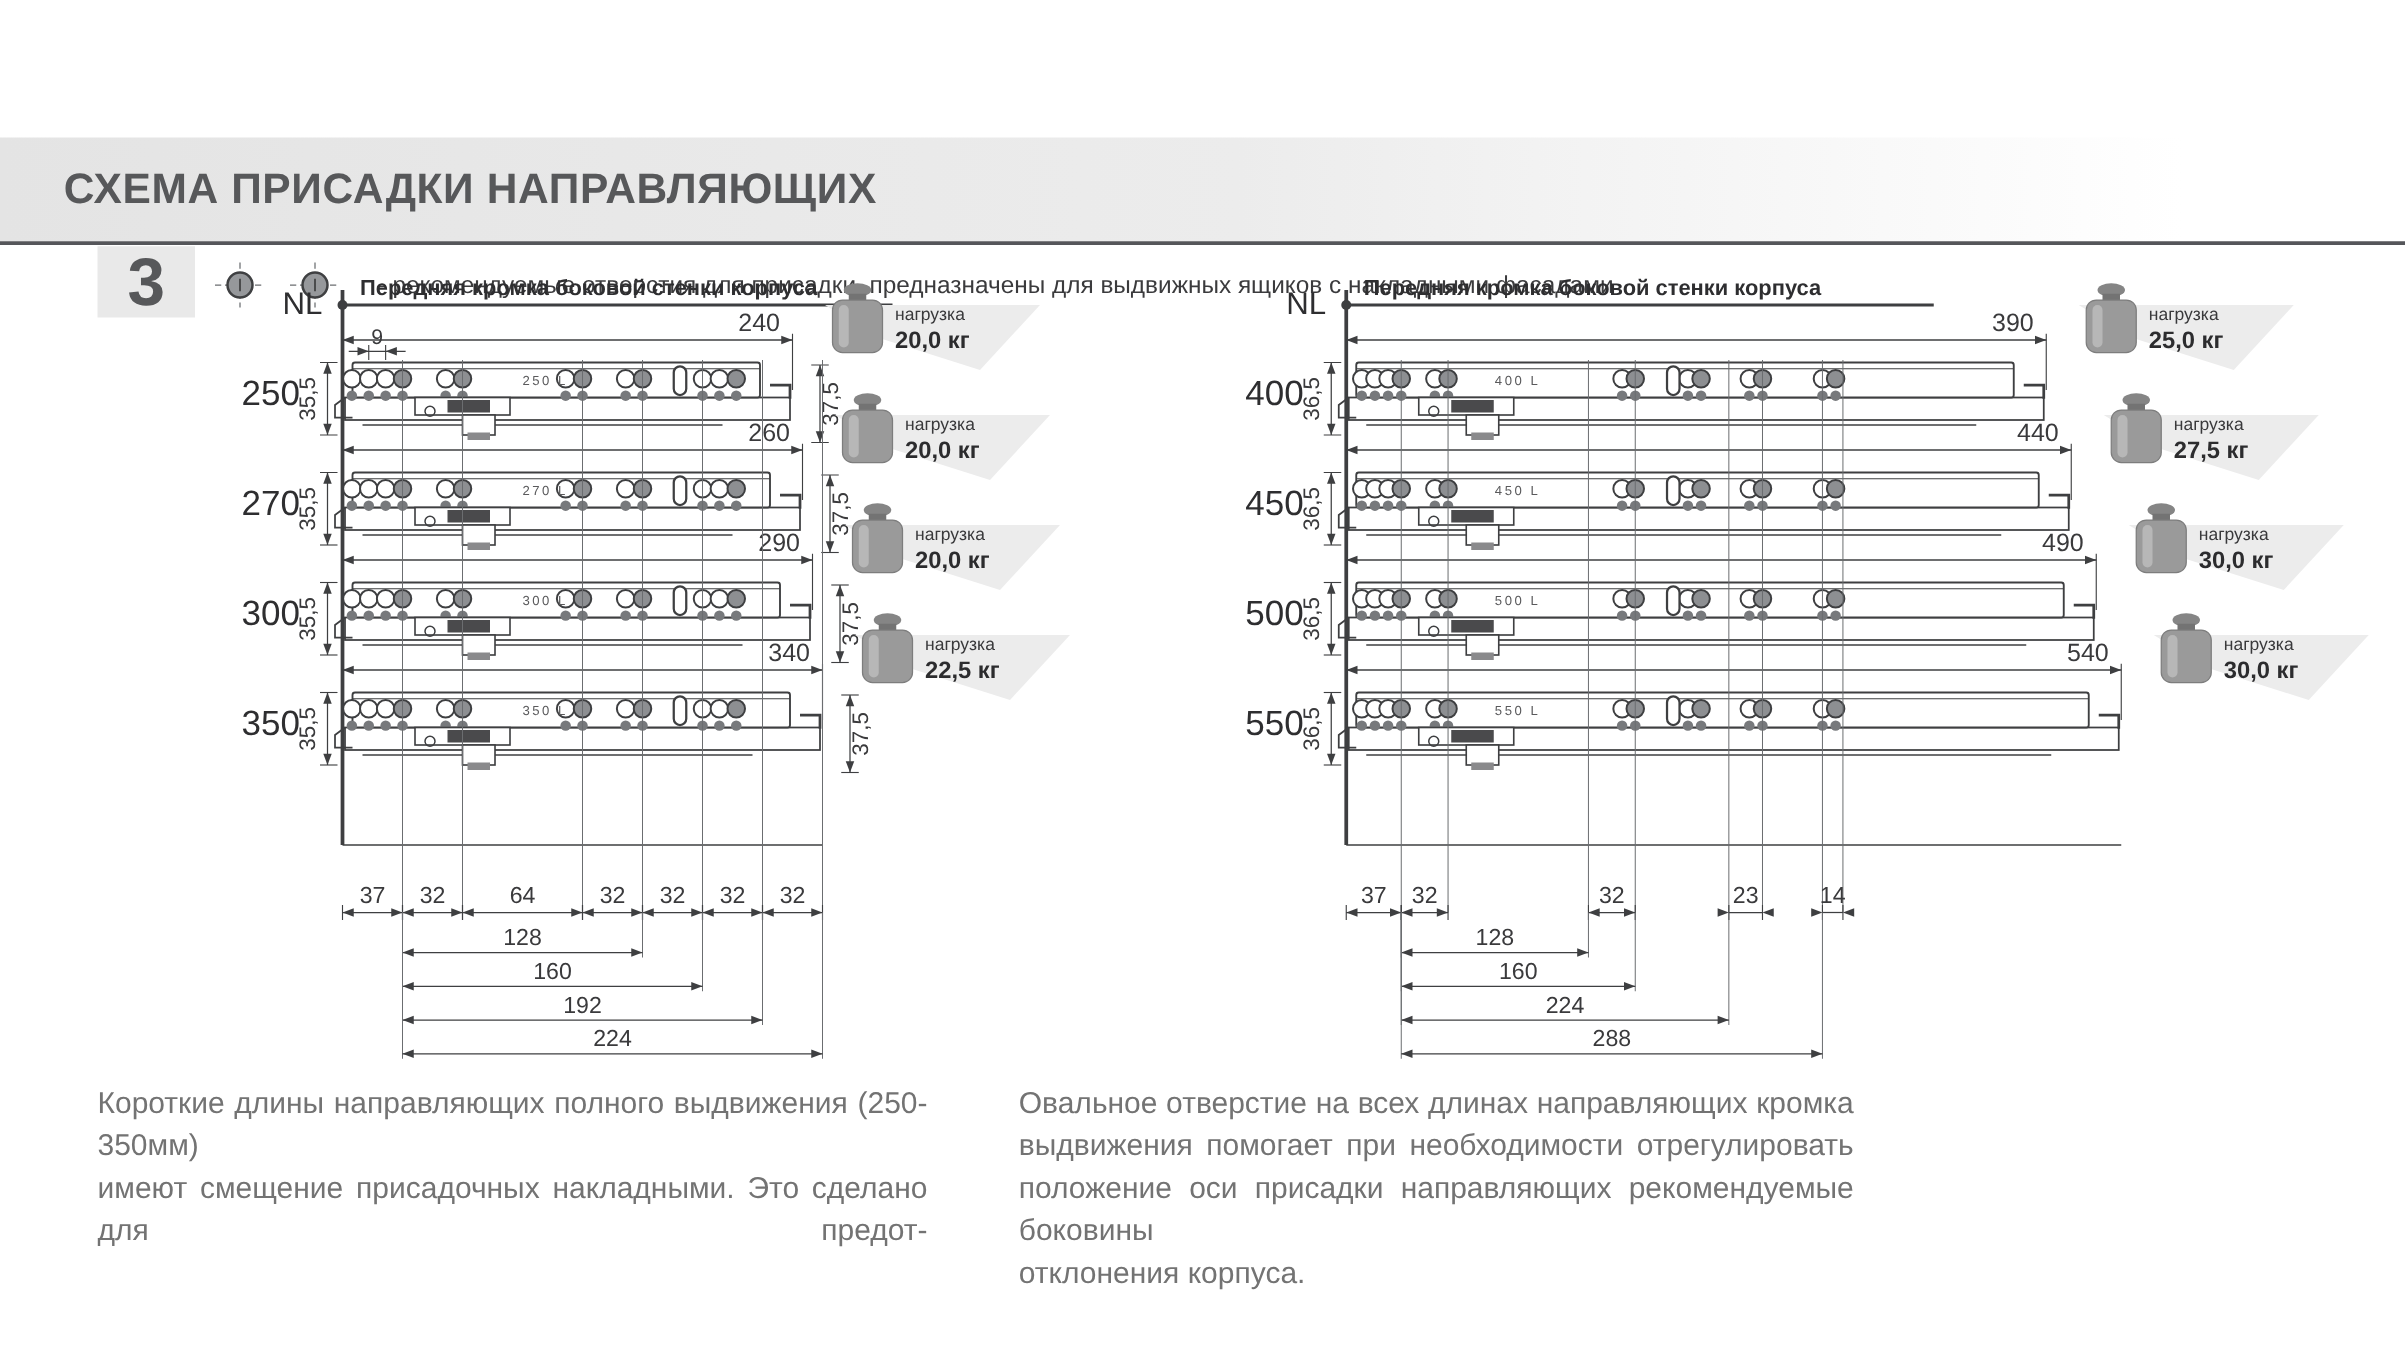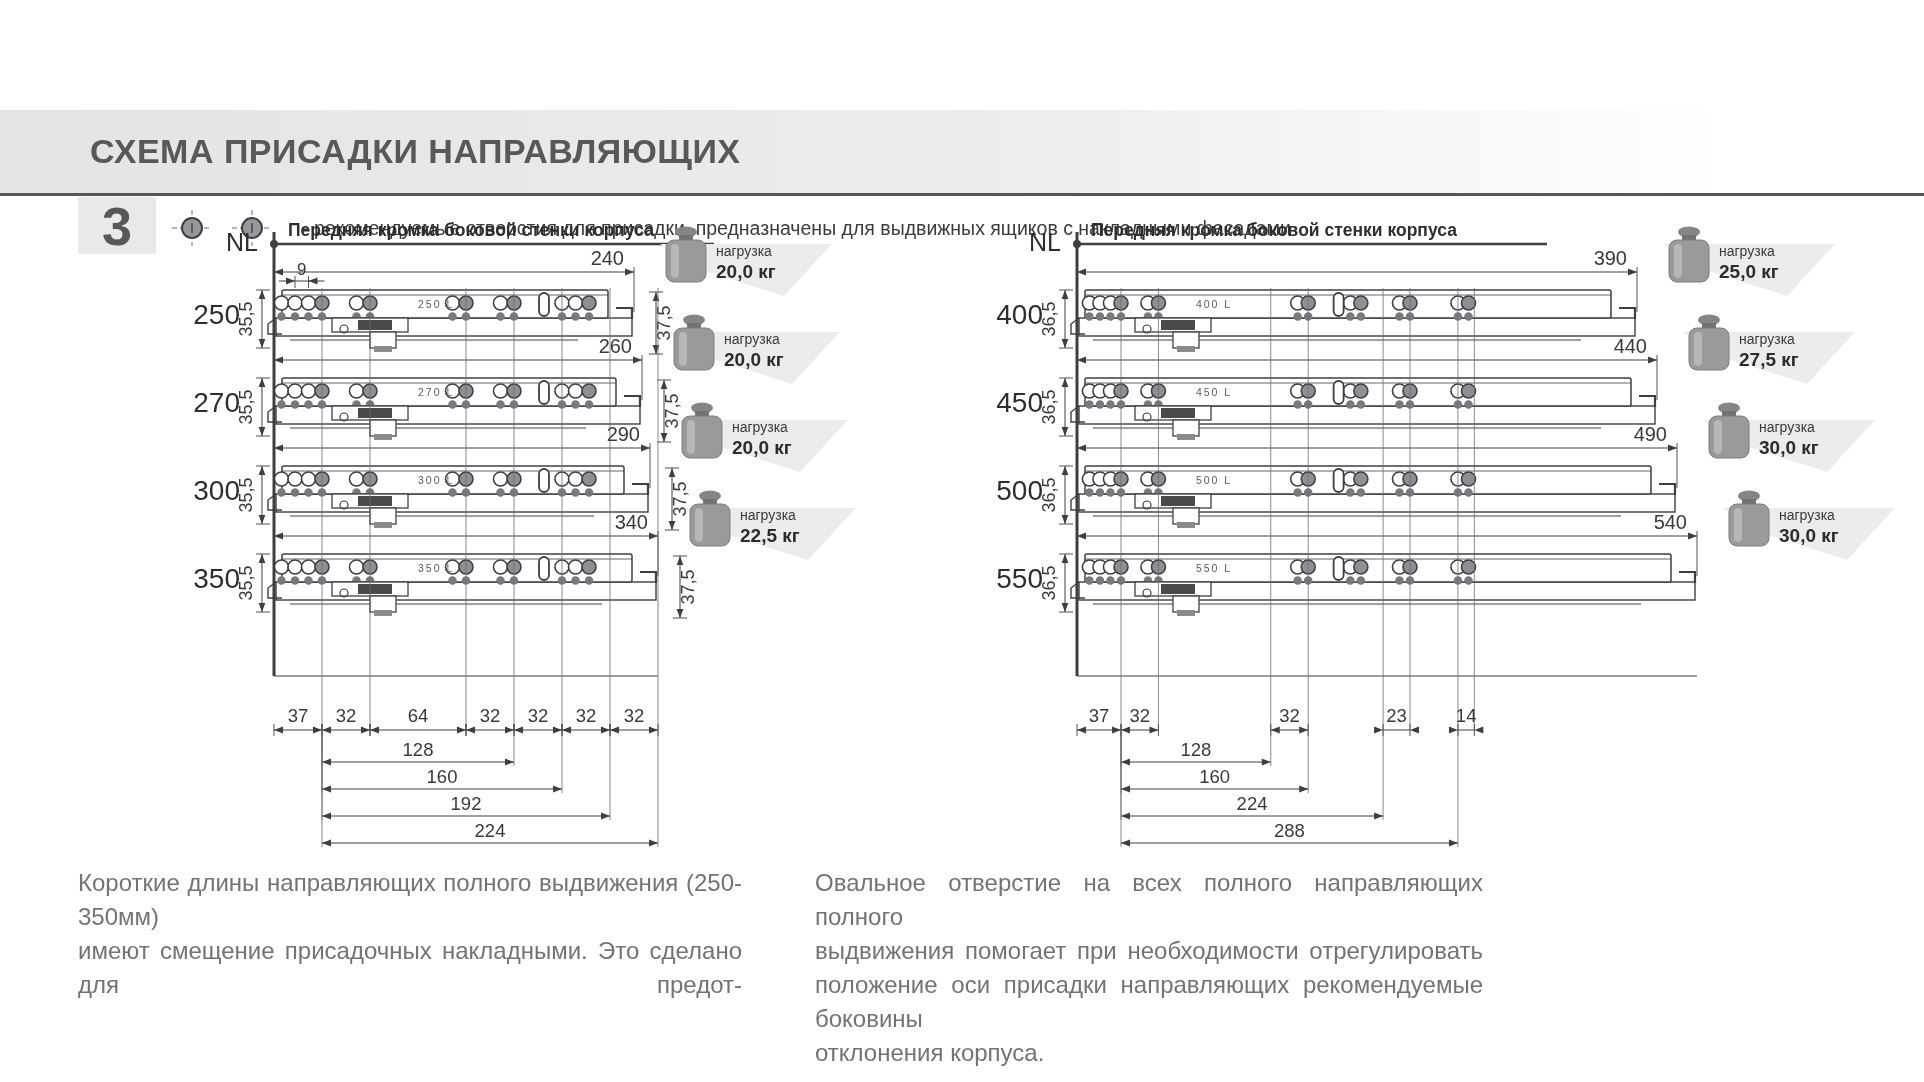--- a/index.html
+++ b/index.html
@@ -1,21 +1,21 @@
 <!DOCTYPE html>
 <html><head>
 <meta charset="utf-8">
 <style>
   html,body{margin:0;padding:0}
   body{width:1924px;height:1082px;position:relative;background:#ffffff;
        font-family:"Liberation Sans",sans-serif;overflow:hidden}
   .header-bar{position:absolute;left:0;top:110px;width:1800px;height:83px;
       background:linear-gradient(90deg,#e4e4e4 0%,#ececec 55%,#ffffff 97%);
       display:flex;align-items:center}
-  .header-title{margin-left:90px;font-size:34px;font-weight:700;letter-spacing:.5px;color:#57585a}
+  .header-title{margin-left:51px;font-size:34px;font-weight:700;letter-spacing:.5px;color:#57585a}
   .header-rule{position:absolute;left:0;top:193px;width:1924px;height:3px;background:#55565a}
   .num-box{position:absolute;left:78px;top:197px;width:78px;height:57px;background:#e9e9e9;
       display:flex;align-items:center;justify-content:center;
       font-size:54px;font-weight:700;color:#57585a}
   .legend{position:absolute;left:170px;top:201px;height:54px;display:flex;align-items:center;gap:16px}
   .legend-text{font-size:19.5px;color:#3b3b3d}
   .caption{position:absolute;top:866px;font-size:24px;line-height:34px;color:#737373}
   #cap0{left:78px;width:664px}
   #cap1{left:815px;width:668px}
   .jline{text-align:justify;text-align-last:justify}
@@ -735,17 +735,17 @@
     <polygon points="136,625 145,621.6 145,628.4" fill="#3e3f41"></polygon>
     <polygon points="472.96,625 463.96,621.6 463.96,628.4" fill="#3e3f41"></polygon>
     <text x="304.48" y="619" font-size="18.5" text-anchor="middle" fill="#3a3a3c">288</text>
   </svg>
 
 <div id="cap0" class="caption">
     <div class="jline">Короткие длины направляющих полного выдвижения (250-350мм)</div>
     <div class="jline">имеют смещение присадочных накладными. Это сделано для предот-</div>
   </div>
 <div id="cap1" class="caption">
-    <div class="jline">Овальное отверстие на всех полного направляющих полного</div>
+    <div class="jline">Овальное отверстие на всех длинах направляющих кромка</div>
     <div class="jline">выдвижения помогает при необходимости отрегулировать</div>
     <div class="jline">положение оси присадки направляющих рекомендуемые боковины</div>
     <div class="jlast">отклонения корпуса.</div>
   </div>
 
 </body></html>

